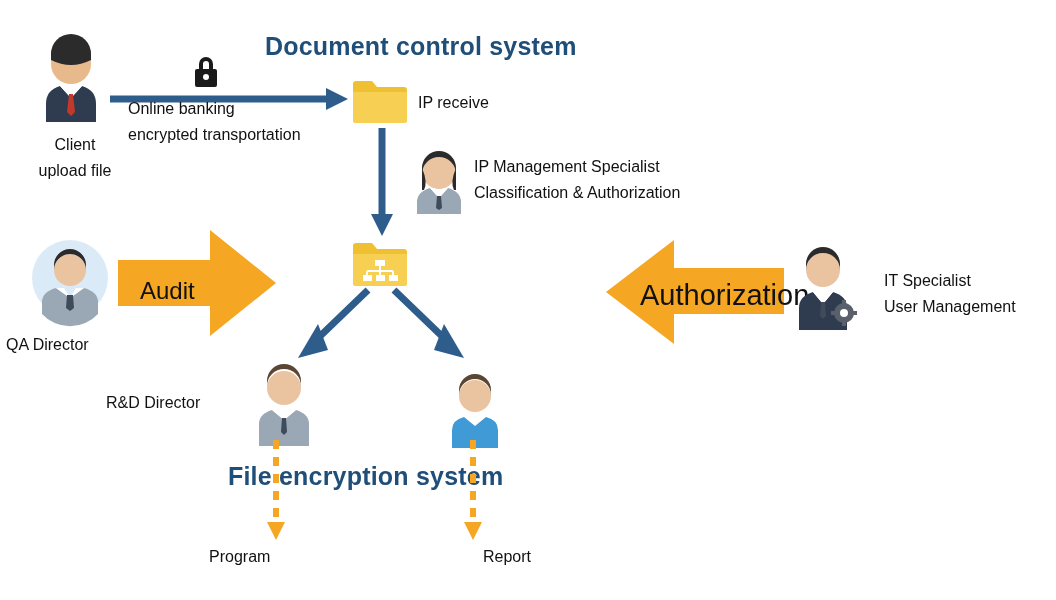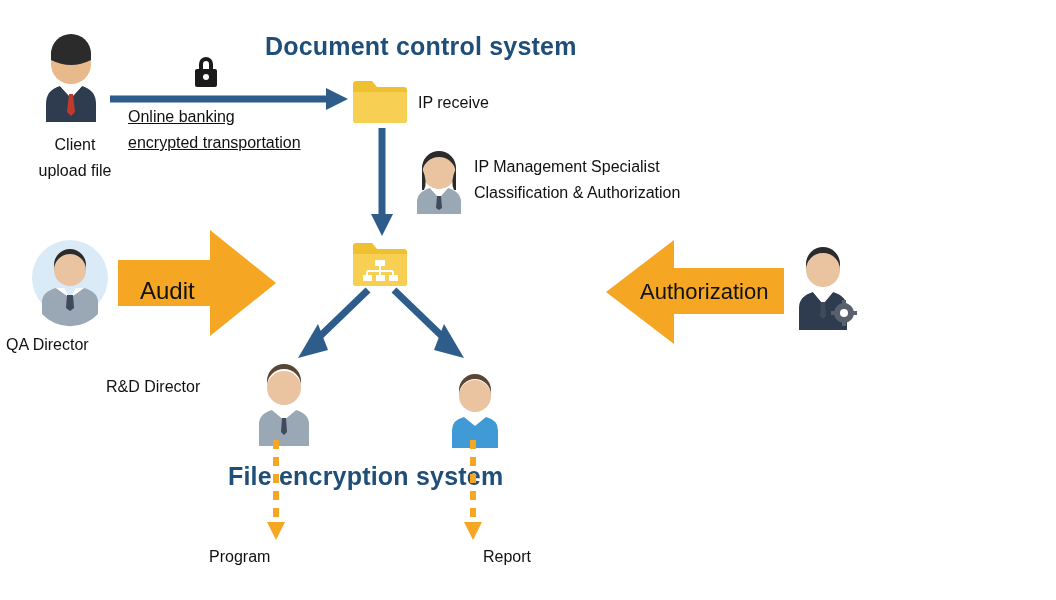--- a/index.html
+++ b/index.html
@@ -27,21 +27,21 @@
   .title-blue {
     color: #1f4e79;
     font-weight: bold;
     font-size: 25px;
     letter-spacing: 0.2px;
   }
   .muted {
     color: #8a8a8a;
   }
   .arrowtext {
-    font-size: 22px;
+    font-size: 29px;
     color: #111111;
   }
   svg { display: block; overflow: visible; }
 </style>
 </head>
 <body>
 
 <div id="canvas">
 
   <div class="abs title-blue" style="left:265px; top:32px;">Document control system</div>
@@ -69,21 +69,21 @@
       <circle cx="16" cy="25" r="3" fill="#ffffff"></circle>
     </svg>
   </div>
 
   <div class="abs" style="left:110px; top:88px;">
     <svg width="240" height="22" viewBox="0 0 240 22">
       <path d="M0 11 L218 11" stroke="#2e5d8c" stroke-width="7" fill="none"></path>
       <path d="M216 0 L238 11 L216 22 Z" fill="#2e5d8c"></path>
     </svg>
   </div>
-  <div class="abs label" style="left:128px; top:104px;text-decoration:underline;">Online banking
+  <div class="abs label" style="left:128px; top:96px;">Online banking
 encrypted transportation</div>
 
   <div class="abs" style="left:351px; top:76px; width:58px; height:48px;">
     <svg width="58" height="48" viewBox="0 0 58 48">
       <path d="M2 8 a3 3 0 0 1 3 -3 L21 5 l5 6 l27 0 a3 3 0 0 1 3 3 L56 44 a3 3 0 0 1 -3 3 L5 47 a3 3 0 0 1 -3 -3 Z" fill="#f0c033"></path>
       <path d="M2 16 L56 16 L56 44 a3 3 0 0 1 -3 3 L5 47 a3 3 0 0 1 -3 -3 Z" fill="#f7cf53"></path>
     </svg>
   </div>
   <div class="abs label" style="left:418px; top:90px;">IP receive</div>
 
@@ -174,32 +174,34 @@
         <circle cx="11" cy="11" r="4" fill="#ffffff"></circle>
         <g fill="#59606b">
           <rect x="9" y="-2" width="4" height="5"></rect>
           <rect x="9" y="19" width="4" height="5"></rect>
           <rect x="-2" y="9" width="5" height="4"></rect>
           <rect x="19" y="9" width="5" height="4"></rect>
         </g>
       </g>
     </svg>
   </div>
+  <div class="abs label" style="left:884px; top:268px;">IT Specialist
+User Management</div>
 
   <div class="abs" style="left:253px; top:366px; width:62px; height:80px;">
     <svg width="62" height="80" viewBox="0 0 62 80">
       <circle cx="31" cy="22" r="17" fill="#eac3a0"></circle>
       <path d="M14 20 A17 17 0 0 1 48 20 L48 15 A17 17 0 0 0 14 15 Z" fill="#5a4632"></path>
       <path d="M6 80 L6 58 Q6 48 19 44 L31 54 L43 44 Q56 48 56 58 L56 80 Z" fill="#9aa7b4"></path>
       <path d="M19 44 L31 54 L26 44 Z" fill="#ffffff"></path>
       <path d="M43 44 L31 54 L36 44 Z" fill="#ffffff"></path>
       <path d="M29 52 L33 52 L34 66 L31 69 L28 66 Z" fill="#3f4b5b"></path>
     </svg>
   </div>
-  <div class="abs label" style="left:106px; top:374px;text-align:right;">R&amp;D Director</div>
+  <div class="abs label" style="left:106px; top:390px;text-align:right;">R&amp;D Director</div>
 
   <div class="abs" style="left:444px; top:376px; width:62px; height:72px;">
     <svg width="62" height="72" viewBox="0 0 62 72">
       <circle cx="31" cy="20" r="16" fill="#eac3a0"></circle>
       <path d="M15 19 A16 16 0 0 1 47 19 L47 14 A16 16 0 0 0 15 14 Z" fill="#5a4632"></path>
       <path d="M8 72 L8 54 Q8 44 20 41 L31 50 L42 41 Q54 44 54 54 L54 72 Z" fill="#3f9ad6"></path>
     </svg>
   </div>
 
   <div class="abs" style="left:264px; top:440px;">

